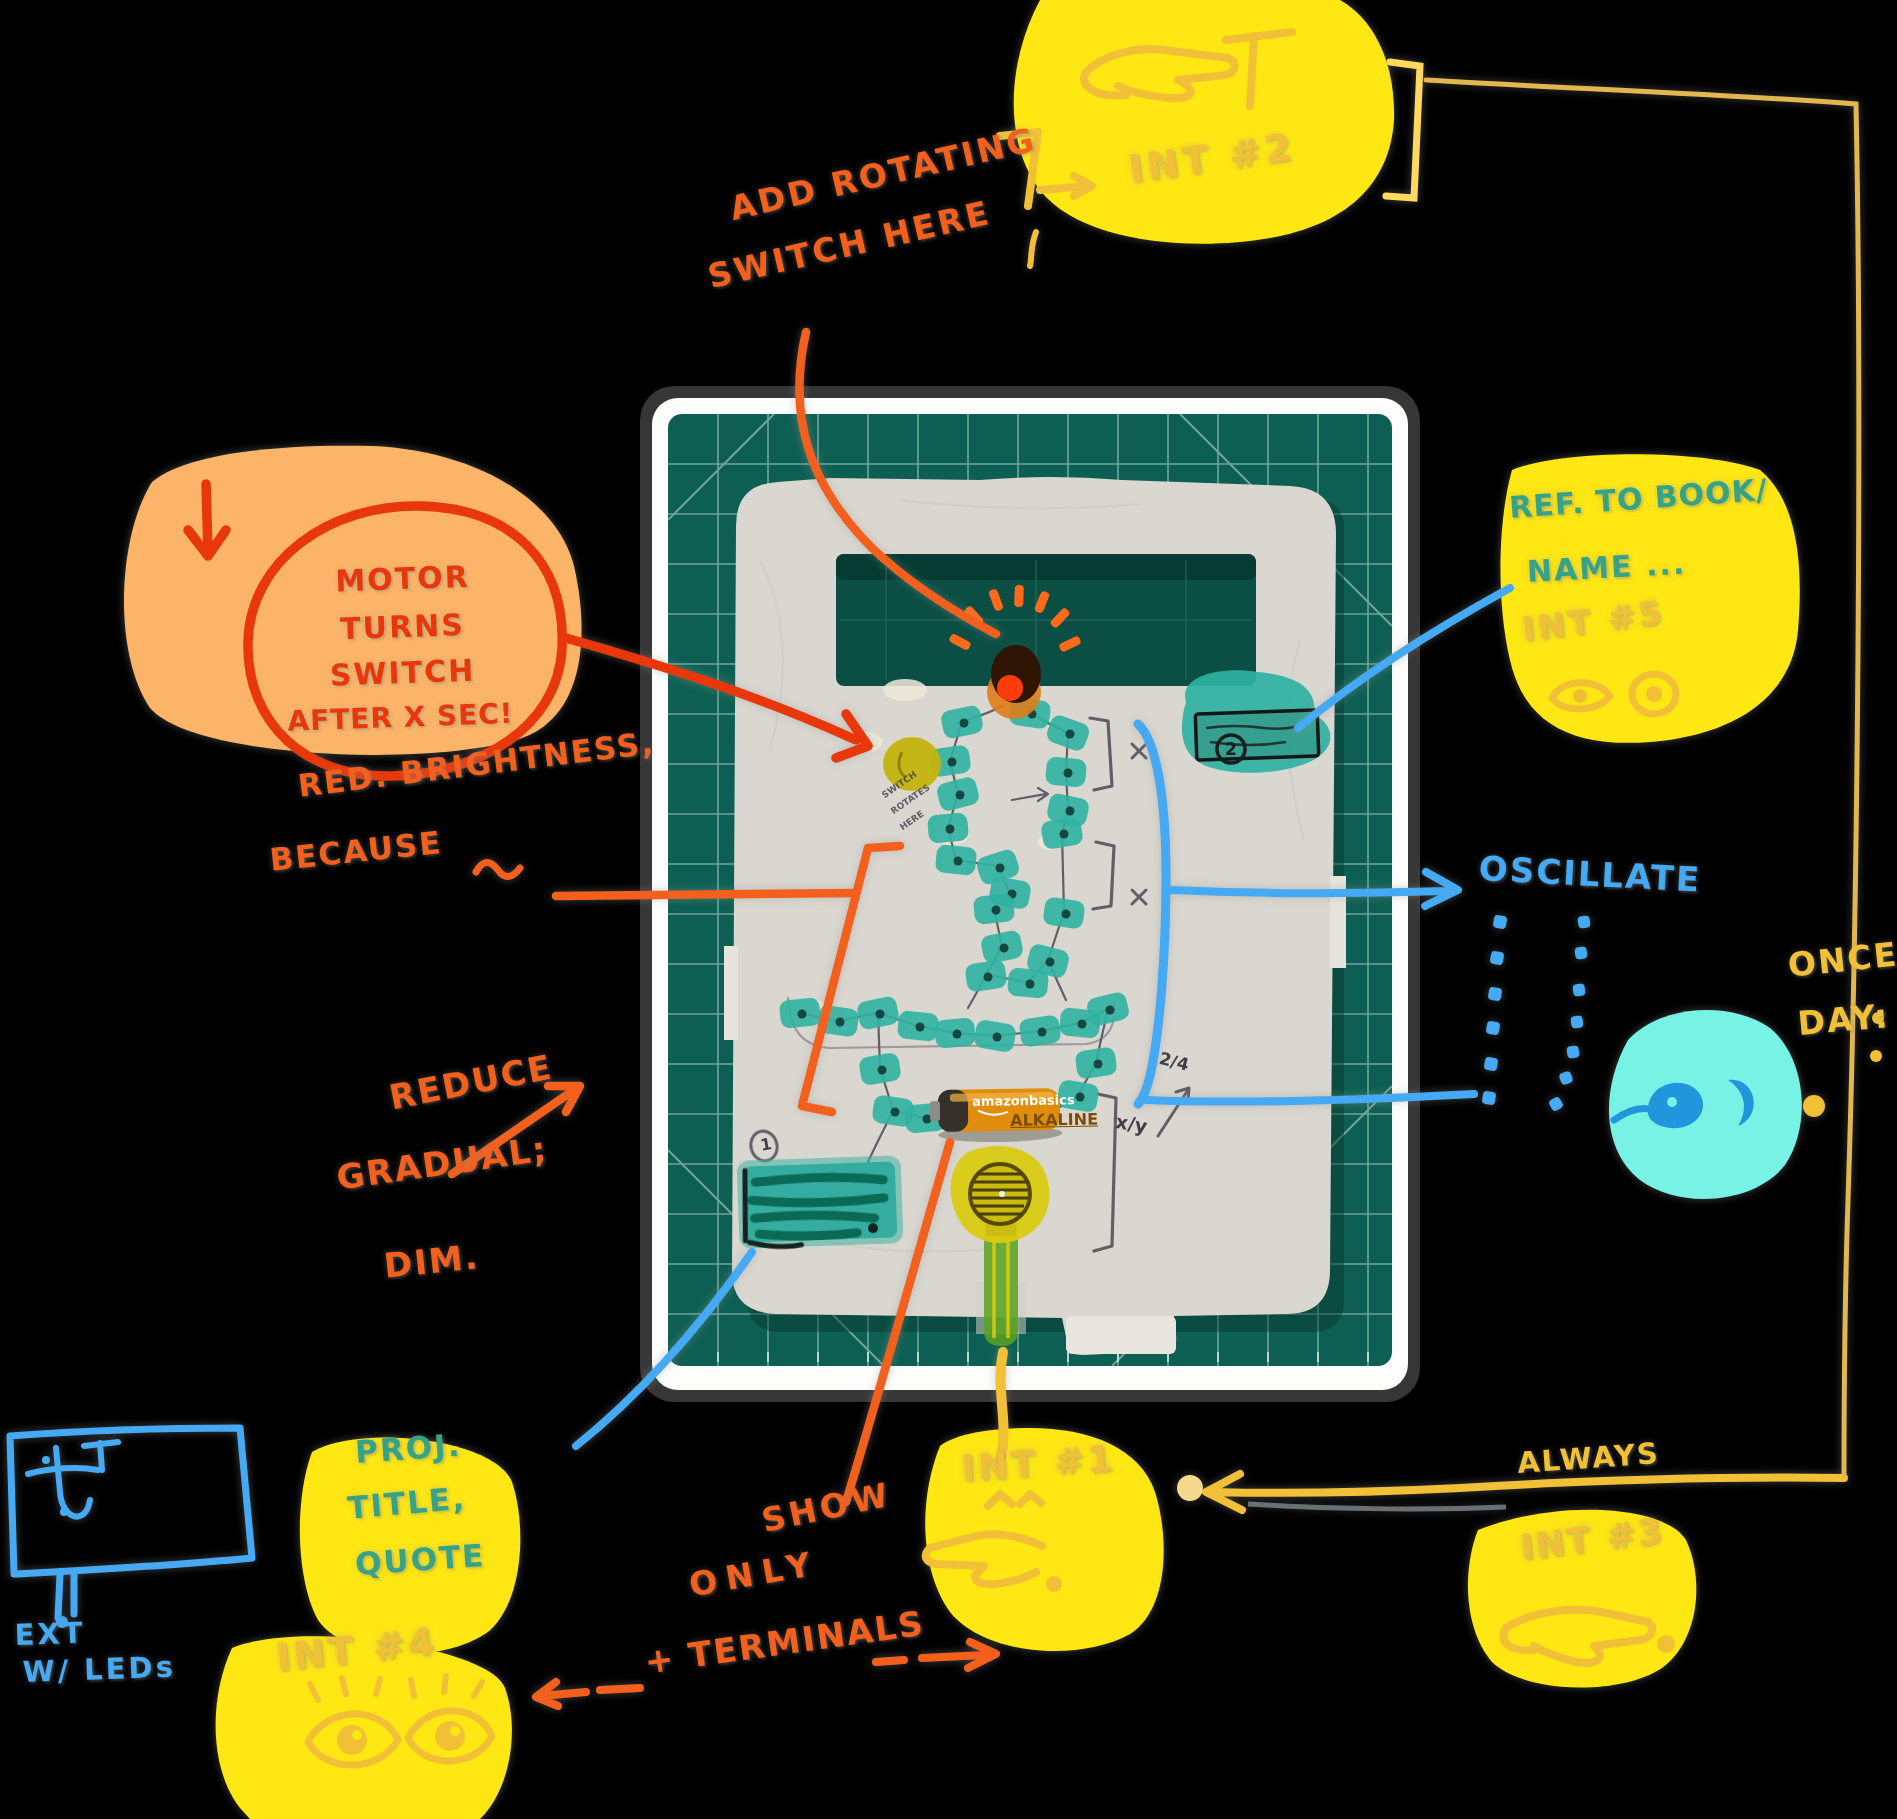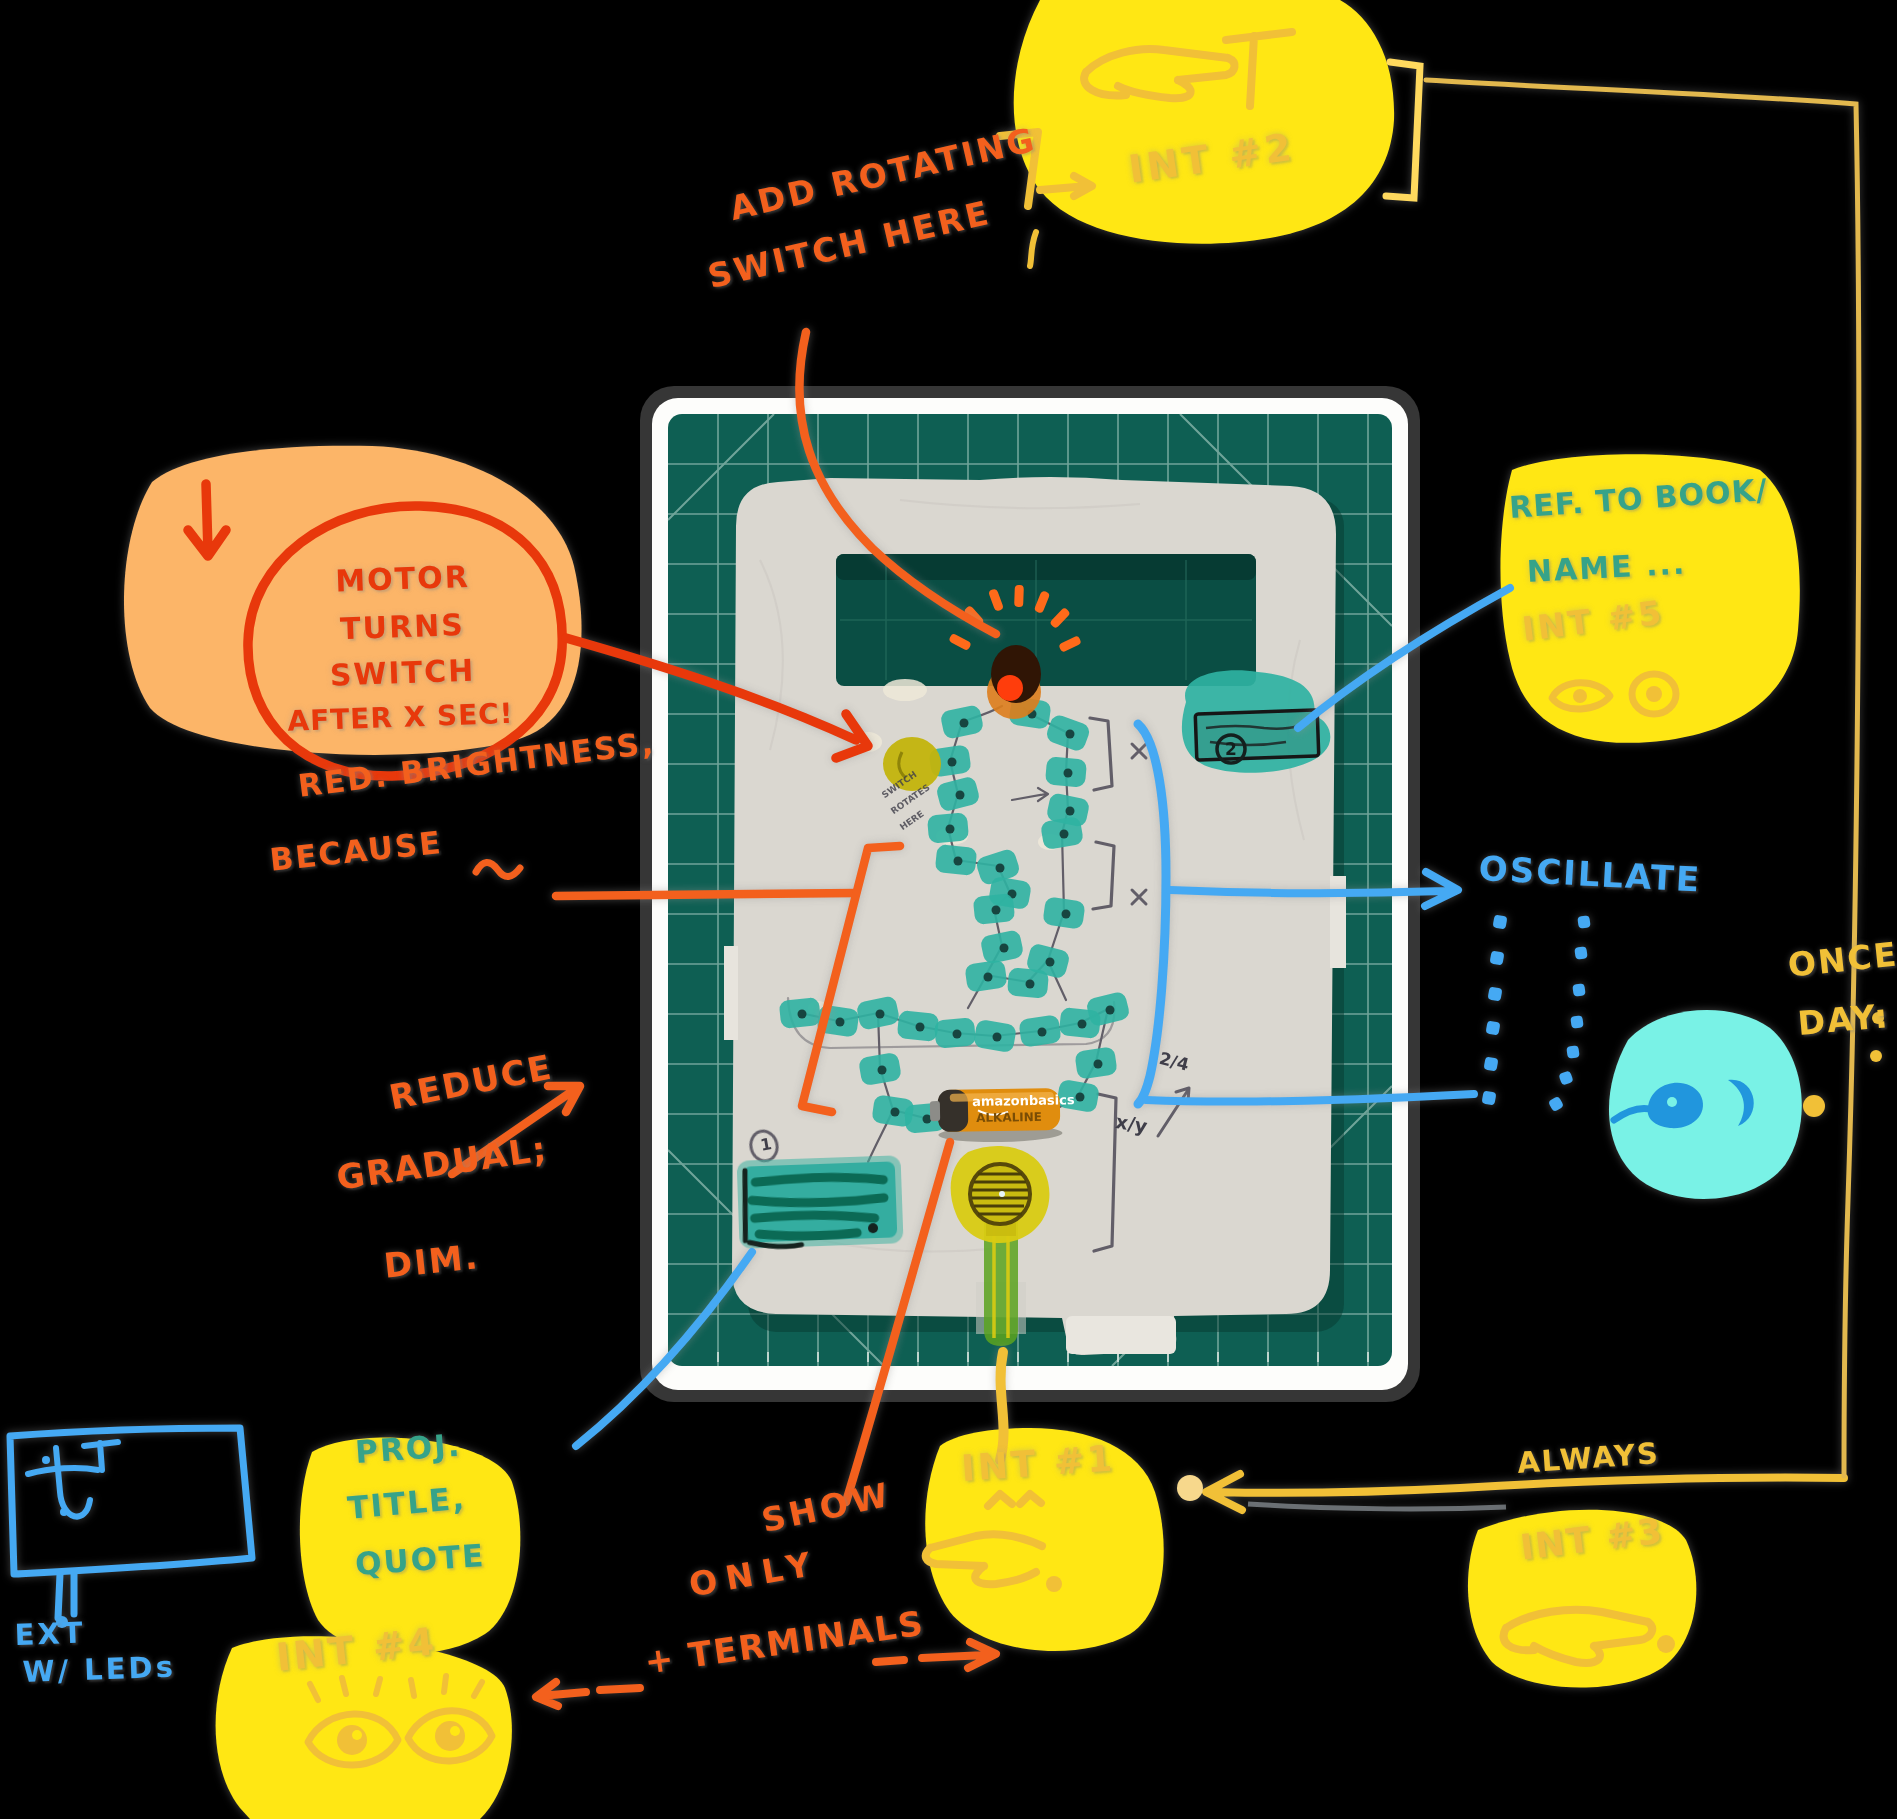--- a/index.html
+++ b/index.html
@@ -319,21 +319,21 @@
 
 <div class="note" style="left:354px;top:1434px;transform:rotate(-4deg);font-size:31px;color:#36a389;letter-spacing:2px;">PROJ.</div>
 <div class="note" style="left:346px;top:1490px;transform:rotate(-5deg);font-size:31px;color:#36a389;letter-spacing:2px;">TITLE,</div>
 <div class="note" style="left:354px;top:1546px;transform:rotate(-4deg);font-size:31px;color:#36a389;letter-spacing:2px;">QUOTE</div>
 <div class="note" style="left:274px;top:1636px;transform:rotate(-6deg);font-size:38px;color:#f1c037;letter-spacing:3px;">INT #4</div>
 
 <div class="note" style="left:14px;top:1618px;transform:rotate(-2deg);font-size:29px;color:#45a9f3;letter-spacing:3px;">EXT</div>
 <div class="note" style="left:22px;top:1655px;transform:rotate(-2deg);font-size:29px;color:#45a9f3;letter-spacing:3px;">W/ LEDs</div>
 
 <div class="note" style="left:972px;top:1094px;transform:rotate(-1deg);font-size:13px;color:#ffffff;text-shadow:none;">amazonbasics</div>
-<div class="note" style="left:976px;top:1111px;transform:rotate(-1deg);font-size:12px;color:#7a4d05;text-shadow:none;">ALKALINE</div>
+<div class="note" style="left:1010px;top:1111px;transform:rotate(-1deg);font-size:16px;color:#7a4d05;text-shadow:none;text-decoration:underline;">ALKALINE</div>
 <div class="pencil" style="left:1162px;top:1048px;transform:rotate(14deg);font-size:17px;">2/4</div>
 <div class="pencil" style="left:1118px;top:1110px;transform:rotate(10deg);font-size:19px;">x/y</div>
 <div class="pencil" style="left:759px;top:1136px;transform:rotate(-10deg);font-size:16px;">1</div>
 <div class="pencil" style="left:1225px;top:739px;font-size:17px;color:#14201e;">2</div>
 <div class="pencil" style="left:880px;top:792px;transform:rotate(-35deg);font-size:9px;opacity:.8;">SWITCH</div>
 <div class="pencil" style="left:889px;top:808px;transform:rotate(-35deg);font-size:9px;opacity:.8;">ROTATES</div>
 <div class="pencil" style="left:898px;top:824px;transform:rotate(-35deg);font-size:9px;opacity:.8;">HERE</div>
 
 </div>
 

